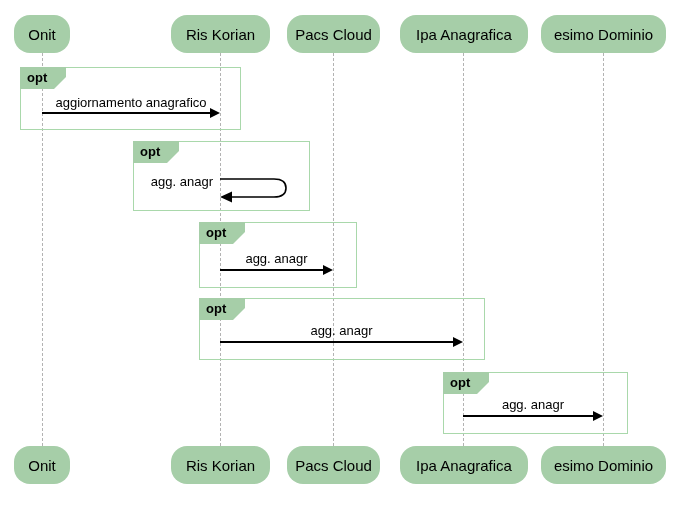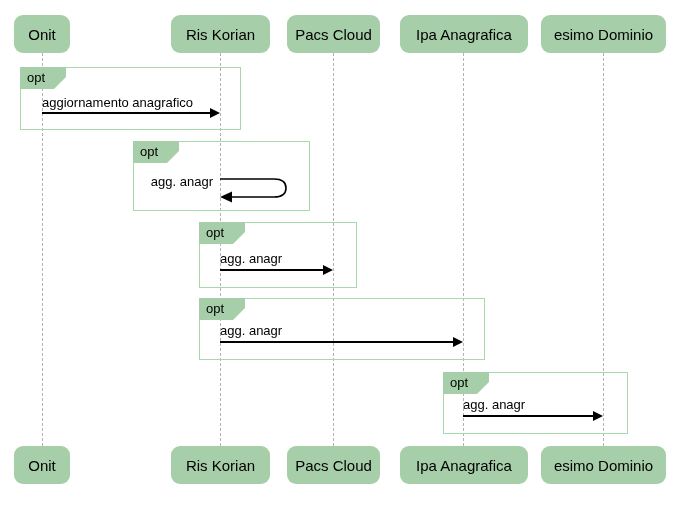--- a/index.html
+++ b/index.html
@@ -14,21 +14,21 @@
     position:relative;
     width:686px;height:519px;
     background:var(--bg);
     font-family:"Liberation Sans", sans-serif;
     overflow:hidden;
   }
   .actor{
     position:absolute;
     height:38px;
     background:var(--actor-fill);
-    border-radius:9px;
+    border-radius:16px;
     display:flex;align-items:center;justify-content:center;
     font-size:15px;color:#000;
     z-index:4;
   }
   .lifeline{
     position:absolute;
     top:53px;height:393px;width:0;
     border-left:1px dashed var(--lifeline);
     z-index:1;
   }
@@ -39,25 +39,26 @@
     z-index:2;
   }
   .frag-tab{
     position:absolute;left:-1px;top:-1px;
     width:46px;height:22px;
     background:var(--actor-fill);
     clip-path:polygon(0 0,100% 0,100% 45%,calc(100% - 12px) 100%,0 100%);
     font-size:13px;color:#000;
     line-height:22px;padding-left:7px;
     box-sizing:border-box;
+    font-weight:bold;
   }
   .msg-label{
     position:absolute;
     font-size:13px;color:#000;
-    text-align:left;
+    text-align:center;
     z-index:3;
     white-space:nowrap;
   }
   .msg-line{
     position:absolute;height:0;
     border-top:2px solid var(--arrow);
     z-index:3;
   }
   .arrow-right{
     position:absolute;width:0;height:0;

